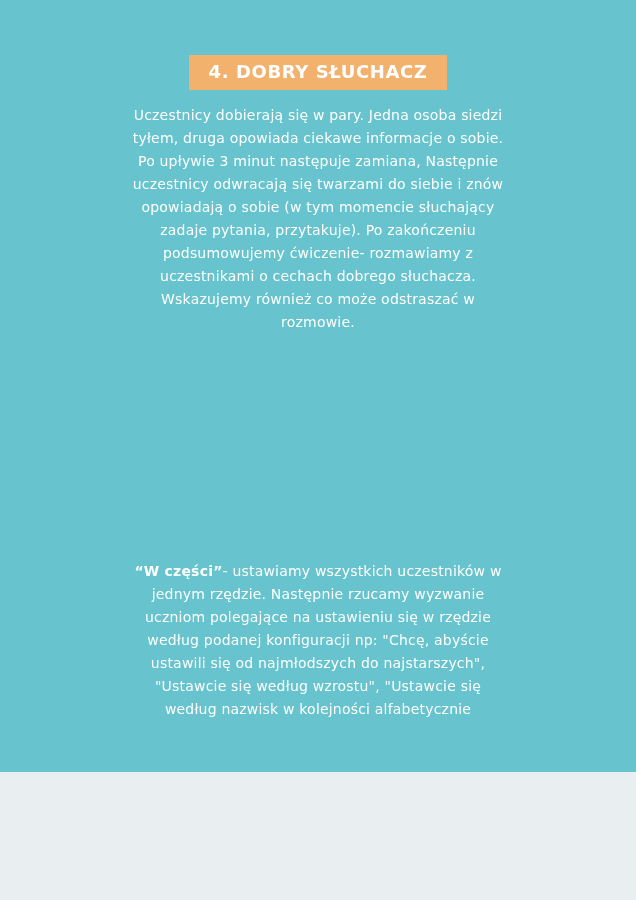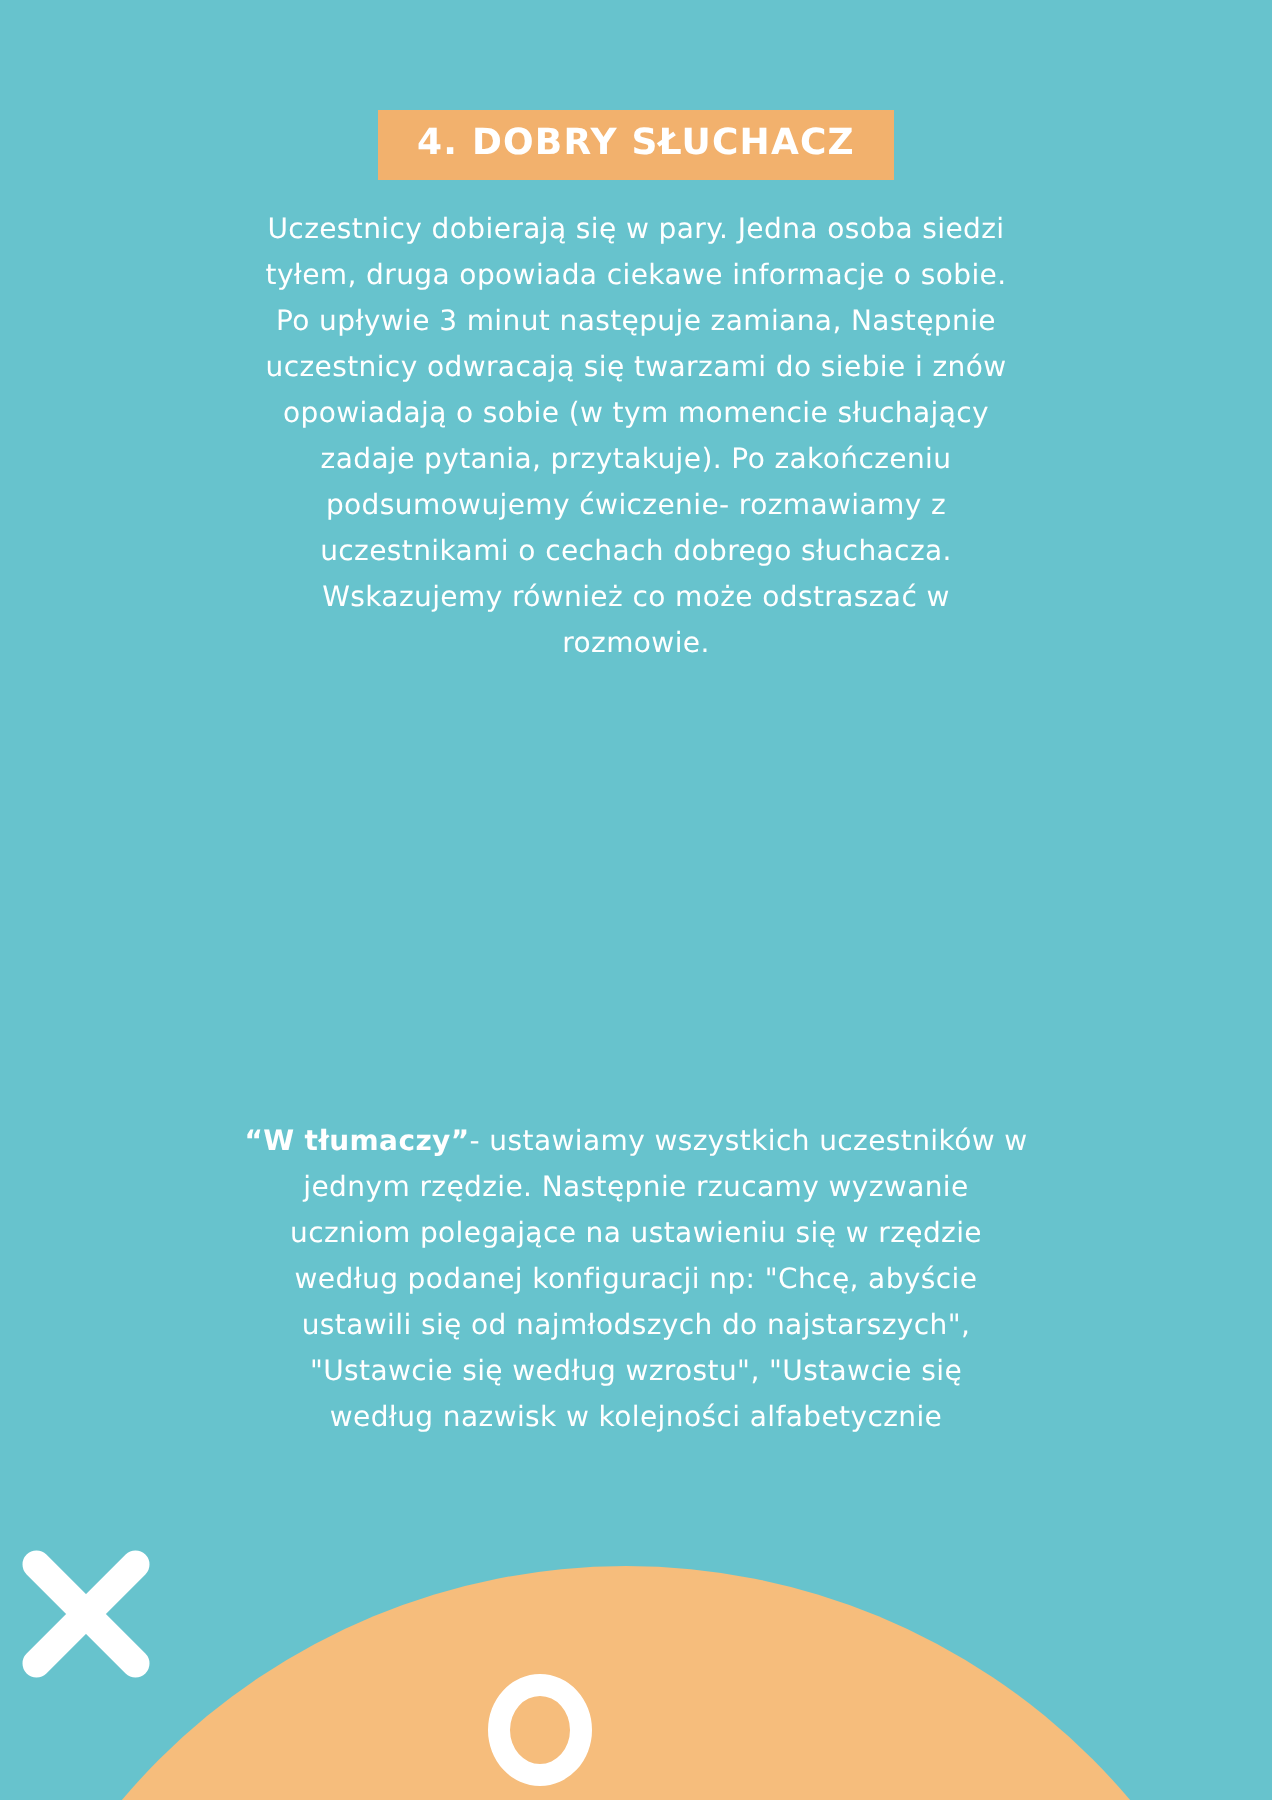--- a/index.html
+++ b/index.html
@@ -6,21 +6,21 @@
     --bg:#67c3cd;
     --accent:#f2b16d;
     --text:#ffffff;
     --blob:#f6bd7c;
     --deco:#ffffff;
   }
   *{margin:0;padding:0;box-sizing:border-box;}
   html,body{background:#e9eef0;}
   .page{
     position:relative;
-    width:636px;height:900px;
+    width:636px;height:772px;
     margin:0 auto;
     background:var(--bg);
     overflow:hidden;
     font-family:"DejaVu Sans","Liberation Sans",sans-serif;
     color:var(--text);
   }
   .badge-row{
     position:absolute;left:0;right:0;
     text-align:center;
   }
@@ -100,21 +100,21 @@
 tyłem, druga opowiada ciekawe informacje o sobie.
 Po upływie 3 minut następuje zamiana, Następnie
 uczestnicy odwracają się twarzami do siebie i znów
 opowiadają o sobie (w tym momencie słuchający
 zadaje pytania, przytakuje). Po zakończeniu
 podsumowujemy ćwiczenie- rozmawiamy z
 uczestnikami o cechach dobrego słuchacza.
 Wskazujemy również co może odstraszać w
 rozmowie.</p>
 
-  <p class="body-text para-3"><span class="bold-lead">“W tłumaczy”</span><span>- ustawiamy wszystkich uczestników w
+  <p class="body-text para-3"><span class="bold-lead">“W części”</span><span>- ustawiamy wszystkich uczestników w
 jednym rzędzie. Następnie rzucamy wyzwanie
 uczniom polegające na ustawieniu się w rzędzie
 według podanej konfiguracji np: "Chcę, abyście
 ustawili się od najmłodszych do najstarszych",
 "Ustawcie się według wzrostu", "Ustawcie się
 według nazwisk w kolejności alfabetycznie</span></p>
 
 </div>
 
 </body></html>

